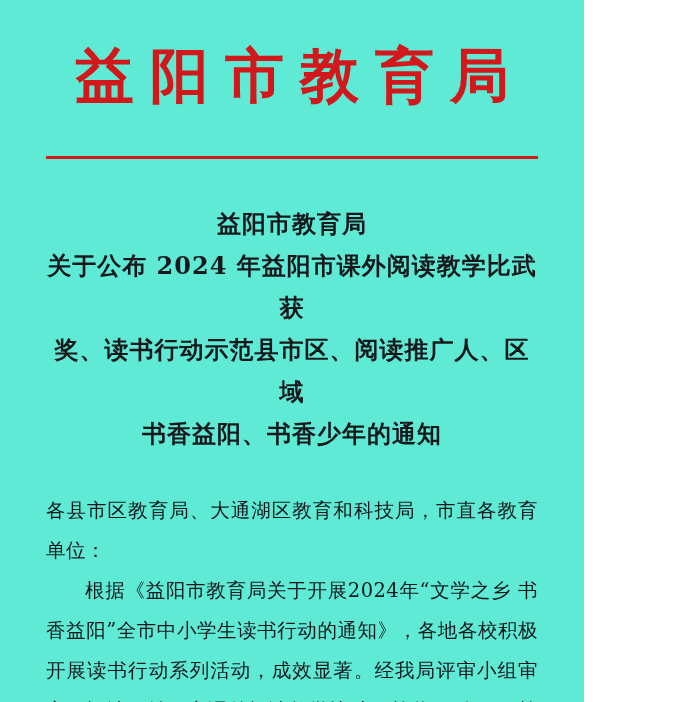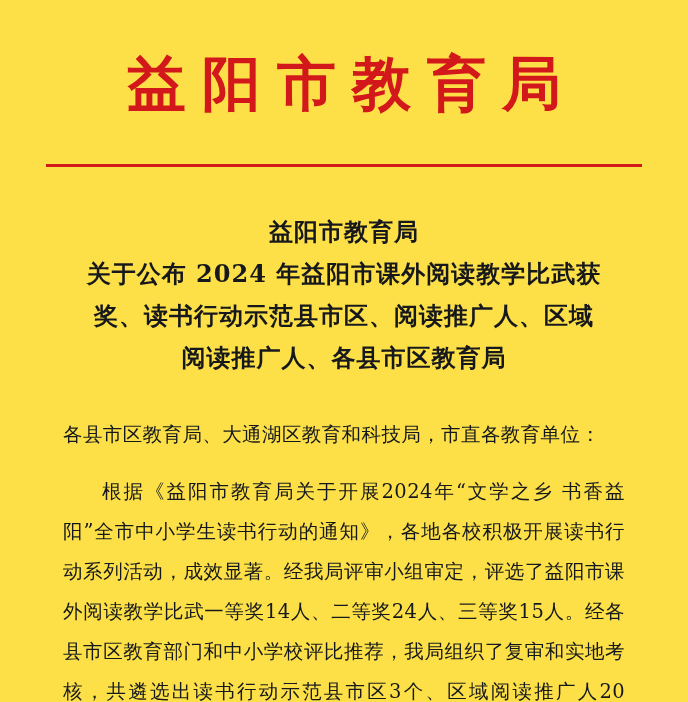--- a/index.html
+++ b/index.html
@@ -8,25 +8,25 @@
   }
   body {
     width: 688px;
     height: 702px;
     background: #ffffff;
     font-family: "Liberation Serif", serif;
     overflow: hidden;
   }
   .page {
     position: relative;
-    width: 688px;
+    width: 584px;
     height: 702px;
-    background: #fde047;
+    background: #5eead4;
     box-sizing: border-box;
-    padding: 8px 46px;
+    padding: 0 46px;
   }
   .masthead {
     padding-top: 42px;
     text-align: center;
   }
   .masthead-title {
     color: #d3181c;
     font-family: "DejaVu Serif", serif;
     font-weight: bold;
     font-size: 59px;
@@ -57,42 +57,42 @@
   .body-text {
     margin-top: 36px;
     font-family: "DejaVu Serif", serif;
     font-size: 19.5px;
     color: #15181d;
     line-height: 2.05;
     text-align: justify;
     letter-spacing: 0.4px;
   }
   .body-text p {
-    margin: 17px;
+    margin: 0;
   }
   .body-text p.indent {
     text-indent: 2em;
   }
 </style>
 </head>
 <body>
 
 <div class="page">
 
   <div class="masthead">
     <div class="masthead-title">益阳市教育局</div>
   </div>
 
   <div class="red-rule"></div>
 
   <div class="doc-title">
     <span class="line">益阳市教育局</span>
     <span class="line">关于公布 2024 年益阳市课外阅读教学比武获</span>
     <span class="line">奖、读书行动示范县市区、阅读推广人、区域</span>
-    <span class="line">阅读推广人、各县市区教育局</span>
+    <span class="line">书香益阳、书香少年的通知</span>
   </div>
 
   <div class="body-text">
     <p>各县市区教育局、大通湖区教育和科技局，市直各教育单位：</p>
     <p class="indent">根据《益阳市教育局关于开展2024年“文学之乡 书香益阳”全市中小学生读书行动的通知》，各地各校积极开展读书行动系列活动，成效显著。经我局评审小组审定，评选了益阳市课外阅读教学比武一等奖14人、二等奖24人、三等奖15人。经各县市区教育部门和中小学校评比推荐，我局组织了复审和实地考核，共遴选出读书行动示范县市区3个、区域阅读推广人20名、“书香校园”10所、书香少年496名。现予以公布（名单见附件）。</p>
   </div>
 
 </div>
 
 </body></html>

